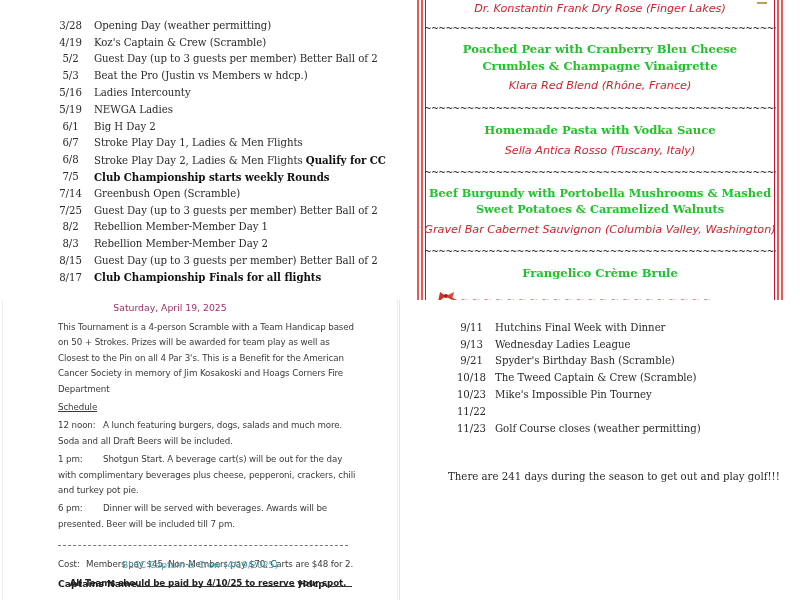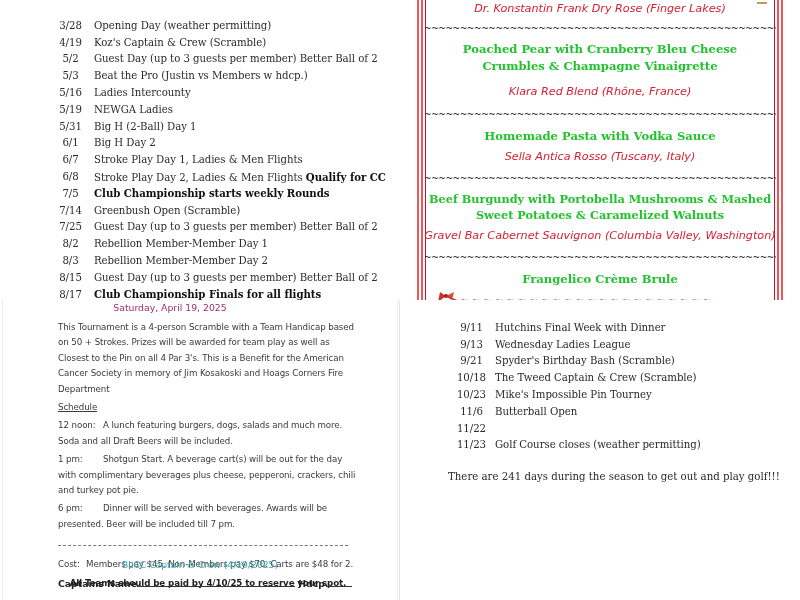--- a/index.html
+++ b/index.html
@@ -72,24 +72,20 @@
       </div>
     <div class="sched-row">
         <span class="sched-date">5/16</span>
         <span class="sched-event">Ladies Intercounty</span>
       </div>
     <div class="sched-row">
         <span class="sched-date">5/19</span>
         <span class="sched-event">NEWGA Ladies</span>
       </div>
     <div class="sched-row">
-        <span class="sched-date">5/31</span>
-        <span class="sched-event">Big H (2-Ball) Day 1</span>
-      </div>
-    <div class="sched-row">
         <span class="sched-date">6/1</span>
         <span class="sched-event">Big H Day 2</span>
       </div>
     <div class="sched-row">
         <span class="sched-date">6/7</span>
         <span class="sched-event">Stroke Play Day 1, Ladies &amp; Men Flights</span>
       </div>
     <div class="sched-row">
         <span class="sched-date">6/8</span>
         <span class="sched-event"><span>Stroke Play Day 2, Ladies &amp; Men Flights </span><b>Qualify for CC</b></span>
@@ -125,21 +121,21 @@
   </div>
 </section>
 
 <section class="quad" id="q-tr">
   <div class="menu-frame"></div>
   <div class="deco-top"></div>
   <div class="menu-content">
     <div class="wine" style="padding-top:2px;">Dr. Konstantin Frank Dry Rose (Finger Lakes)</div>
     <div class="squig" style="margin:7px 0 8px;">~~~~~~~~~~~~~~~~~~~~~~~~~~~~~~~~~~~~~~~~~~~~~~~~~~~~~~~~~~~~~~</div>
     <div class="course" style="padding:0 6px;">Poached Pear with Cranberry Bleu Cheese Crumbles &amp; Champagne Vinaigrette</div>
-    <div class="wine" style="margin-top:11px;">Klara Red Blend (Rhône, France)</div>
+    <div class="wine" style="margin-top:5px;">Klara Red Blend (Rhône, France)</div>
     <div class="squig" style="margin:10px 0 9px;">~~~~~~~~~~~~~~~~~~~~~~~~~~~~~~~~~~~~~~~~~~~~~~~~~~~~~~~~~~~~~~</div>
     <div class="course">Homemade Pasta with Vodka Sauce</div>
     <div class="wine" style="margin-top:5px;">Sella Antica Rosso (Tuscany, Italy)</div>
     <div class="squig" style="margin:9px 0 8px;">~~~~~~~~~~~~~~~~~~~~~~~~~~~~~~~~~~~~~~~~~~~~~~~~~~~~~~~~~~~~~~</div>
     <div class="course" style="font-size:11.3px;">Beef Burgundy with Portobella Mushrooms &amp; Mashed Sweet Potatoes &amp; Caramelized Walnuts</div>
     <div class="wine" style="margin-top:5px;">Gravel Bar Cabernet Sauvignon (Columbia Valley, Washington)</div>
     <div class="squig" style="margin:9px 0 9px;">~~~~~~~~~~~~~~~~~~~~~~~~~~~~~~~~~~~~~~~~~~~~~~~~~~~~~~~~~~~~~~</div>
     <div class="course">Frangelico Crème Brule</div>
   </div>
   <svg class="gift-icon" viewBox="0 0 26 14">
@@ -189,24 +185,20 @@
       </div>
     <div class="sched-row">
         <span class="sched-date">10/18</span>
         <span class="sched-event">The Tweed Captain &amp; Crew (Scramble)</span>
       </div>
     <div class="sched-row">
         <span class="sched-date">10/23</span>
         <span class="sched-event">Mike's Impossible Pin Tourney</span>
       </div>
     <div class="sched-row">
-        <span class="sched-date">11/6</span>
-        <span class="sched-event">Butterball Open</span>
-      </div>
-    <div class="sched-row">
         <span class="sched-date">11/22</span>
       </div>
     <div class="sched-row">
         <span class="sched-date">11/23</span>
         <span class="sched-event">Golf Course closes (weather permitting)</span>
       </div>
   </div>
   <div class="footer-note">There are 241 days during the season to get out and play golf!!!</div>
 </section>
 

